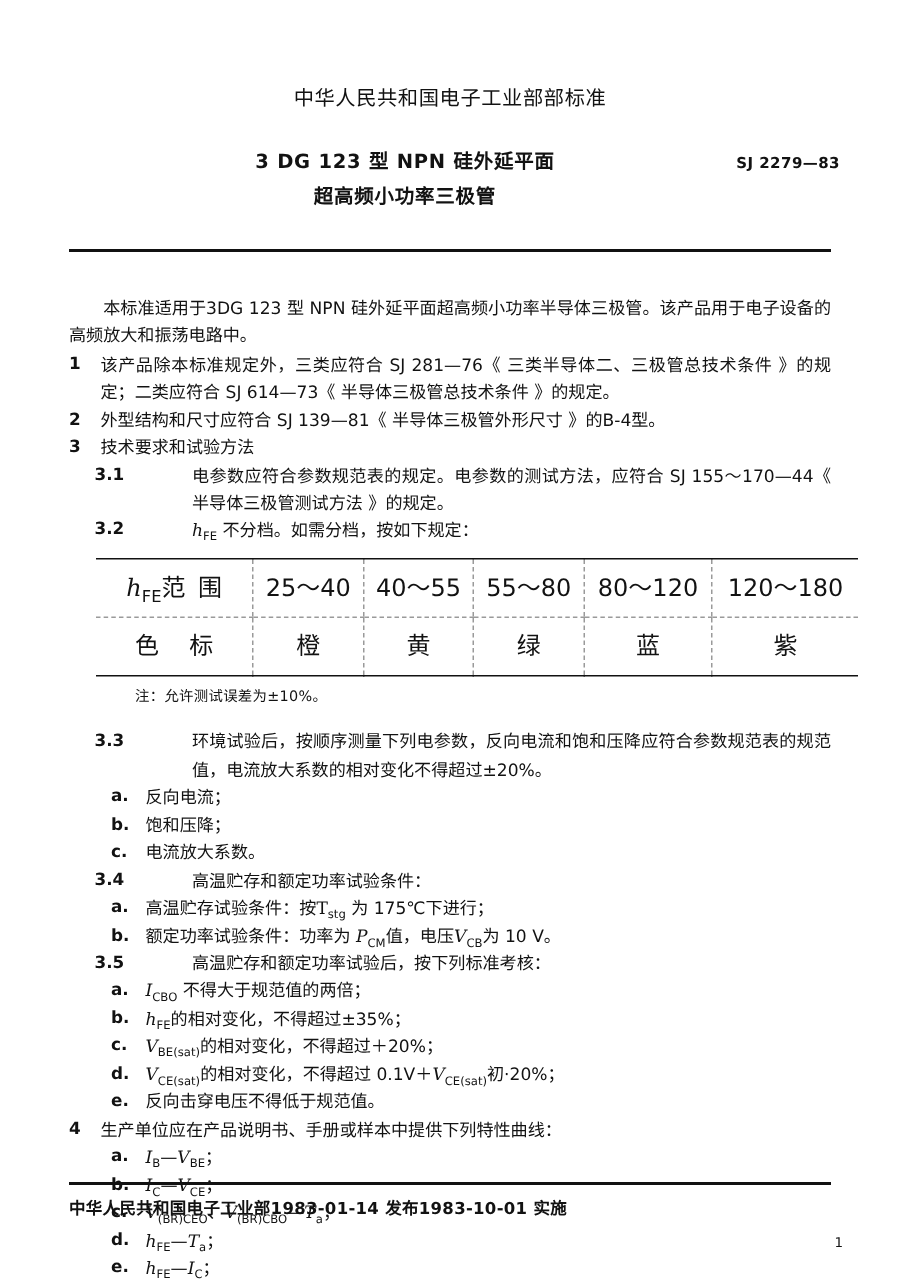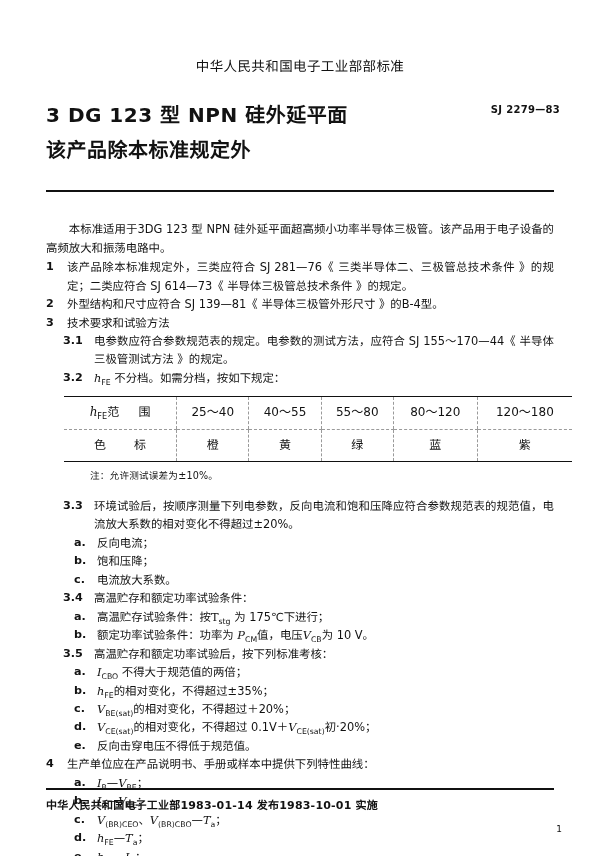--- a/index.html
+++ b/index.html
@@ -36,21 +36,22 @@
     font-weight: normal;
     letter-spacing: 0.4px;
     line-height: 1.2;
   }
 
   .title-block {
     position: relative;
     margin-top: 24px;
   }
   .doc-title {
-    font-size: 20px;
+    text-align: center;
+    font-size: 13px;
     font-weight: bold;
     line-height: 1.75;
     letter-spacing: 0.5px;
     padding-right: 60px;
   }
   .doc-title .ln { display: block; }
   .std-number {
     position: absolute;
     right: -6px;
     top: 6px;
@@ -87,38 +88,38 @@
     flex: 0 0 auto;
     font-weight: bold;
     font-size: 11.2px;
     min-width: 14px;
     margin-right: 7px;
   }
   .clause > .txt {
     flex: 1 1 auto;
     text-align: justify;
   }
-  .clause.sub { padding-left: 17px; }
+  .clause.sub { padding-left: 17px; gap: 34px; }
   .clause.sub > .num { min-width: 24px; }
   .clause.item { padding-left: 28px; }
   .clause.item > .num { min-width: 16px; font-weight: bold; }
 
   .sym { font-family: "DejaVu Serif", "Liberation Serif", serif; font-style: italic; }
   .up  { font-family: "DejaVu Serif", "Liberation Serif", serif; font-style: normal; }
   sub { font-size: 0.68em; line-height: 0; }
 
   
   .hfe-table-wrap {
     margin: 9px 0 4px 18px;
     width: 508px;
   }
   table.hfe {
     border-collapse: collapse;
     width: 100%;
-    font-size: 12px;
+    font-size: 16px;
   }
   table.hfe td {
     text-align: center;
     padding: 6px 2px;
     border-left: 1px dashed #9a9a9a;
     height: 16px;
   }
   table.hfe td:first-child { border-left: 0; }
   table.hfe tr.row-head td { border-bottom: 1px dashed #9a9a9a; }
   table.hfe { border-top: 1.6px solid #111; border-bottom: 1.6px solid #111; }
@@ -168,21 +169,21 @@
 
 <div class="page">
 
   <div class="masthead">
     <div class="ministry-line">中华人民共和国电子工业部部标准</div>
   </div>
 
   <div class="title-block">
     <div class="doc-title">
       <span class="ln">3 DG 123 型 NPN 硅外延平面</span>
-      <span class="ln">该产品除本标准规定外</span>
+      <span class="ln">超高频小功率三极管</span>
     </div>
     <div class="std-number">SJ 2279—83</div>
   </div>
 
   <hr class="rule-top">
 
   <div class="body-copy">
 
     <p class="para">本标准适用于3DG 123 型 NPN 硅外延平面超高频小功率半导体三极管。该产品用于电子设备的高频放大和振荡电路中。</p>
 

